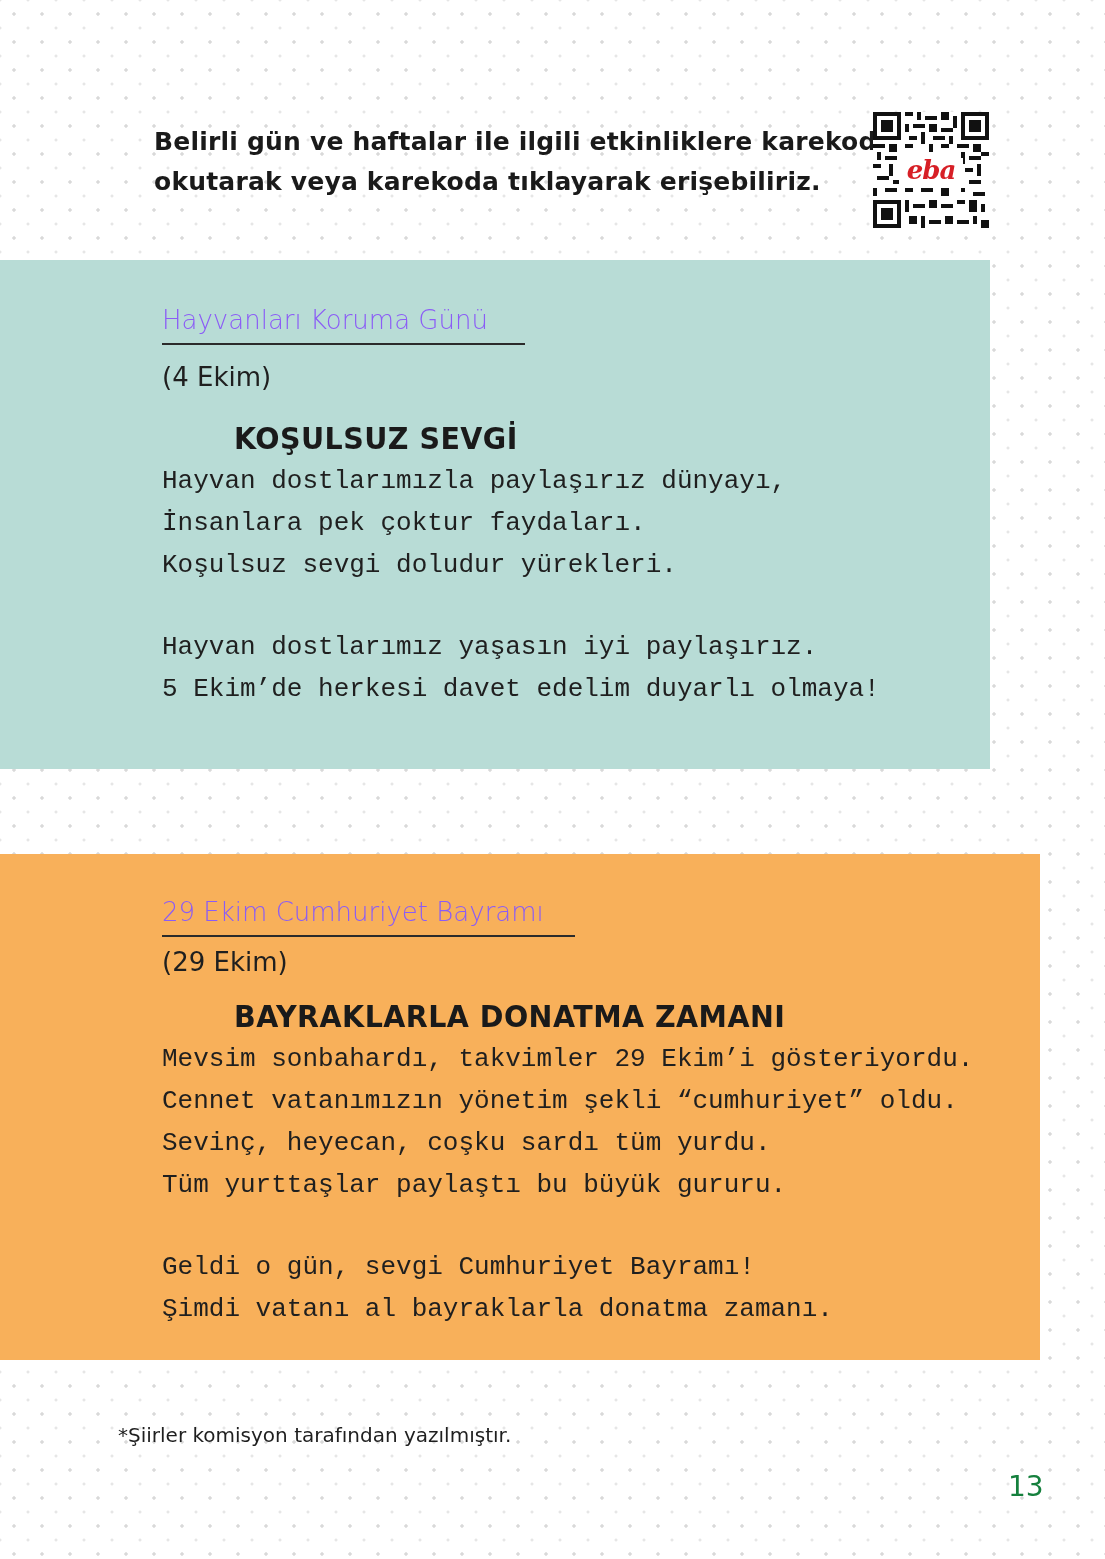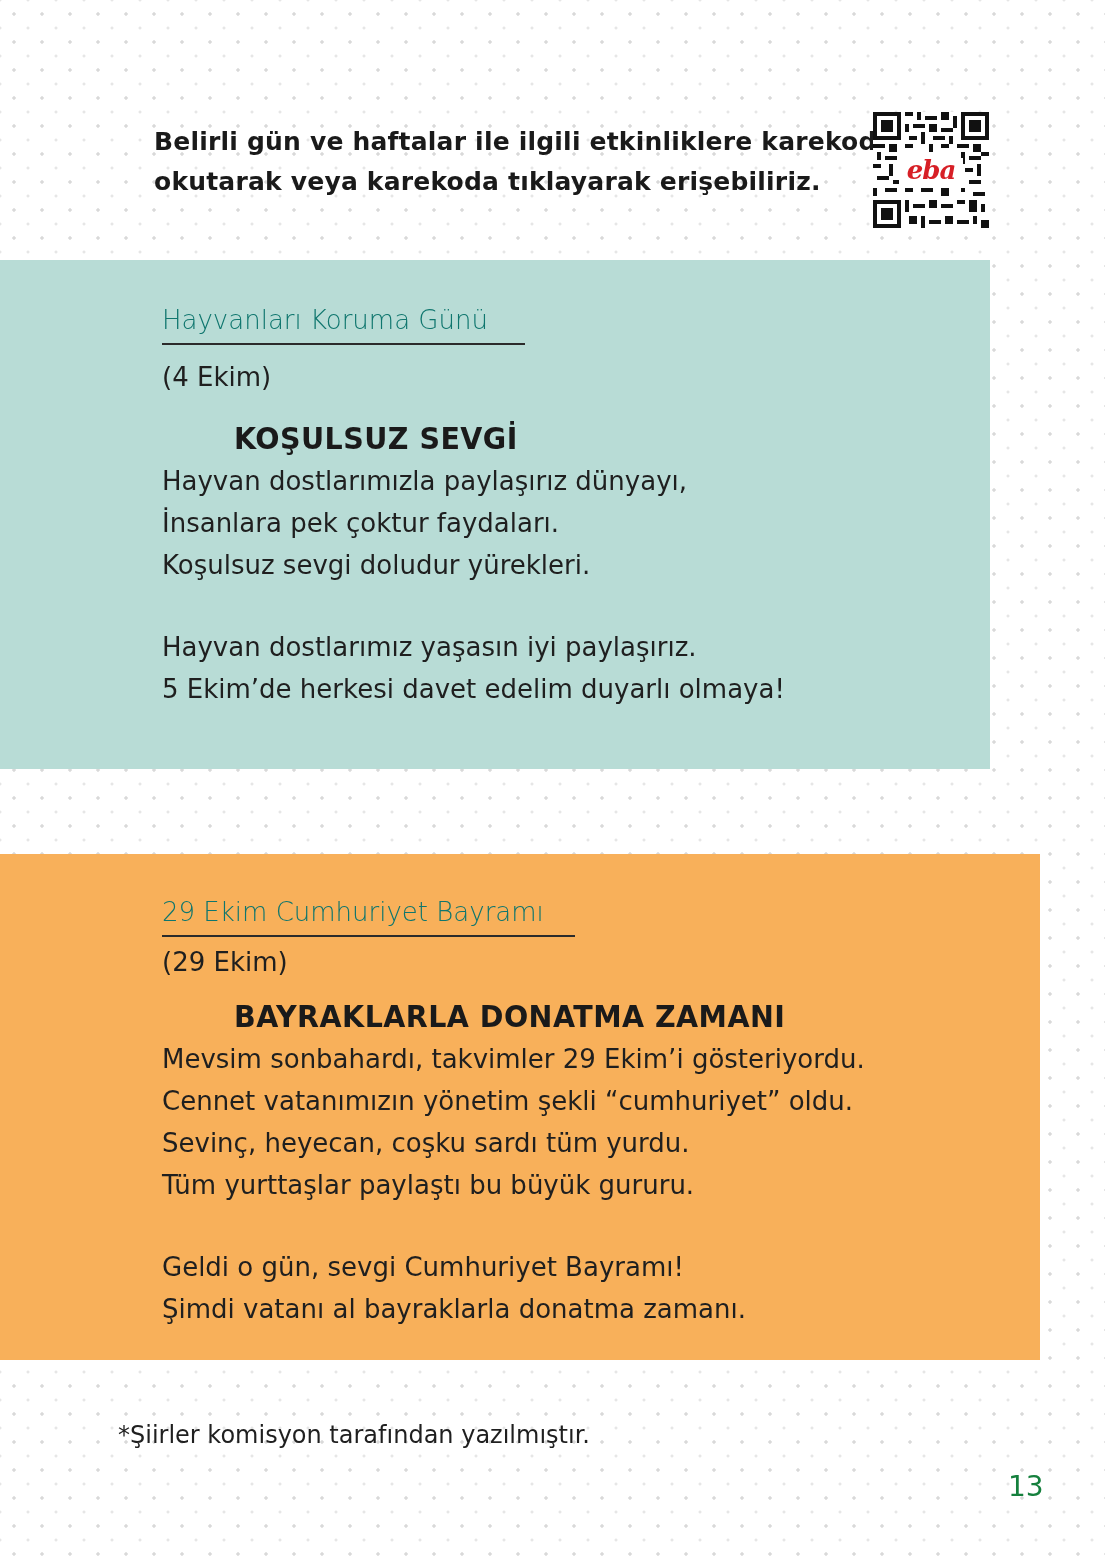--- a/index.html
+++ b/index.html
@@ -30,39 +30,40 @@
       background: #fff; color: #d71f26; font-family: "DejaVu Serif", serif;
       font-style: italic; font-weight: bold; font-size: 26px; line-height: 24px;
       text-align: center; letter-spacing: -1px;
     }
     .panel { position: absolute; left: 0; }
     .panel.teal { top: 260px; width: 990px; height: 509px; background: #b8dcd6; }
     .panel.orange { top: 854px; width: 1040px; height: 506px; background: #f8b05a; }
 
     .sec-title {
       position: absolute; left: 162px; font-size: 26px; line-height: 34px;
-      white-space: nowrap; color: #0f766e; font-weight: 300;
+      white-space: nowrap; color: #8b5cf6; font-weight: 300;
     }
     .sec-rule { position: absolute; left: 162px; height: 2px; background: #2b2b2b; }
     .sec-date {
       position: absolute; left: 162px; font-size: 26px; line-height: 34px; color: #1f1f1f;
       white-space: nowrap;
     }
     .poem-title {
       position: absolute; left: 234px; font-size: 31px; line-height: 40px;
       font-weight: bold; letter-spacing: 0.5px; color: #1a1a1a; white-space: nowrap;
       transform: scaleX(0.92); transform-origin: left center;
     }
     .poem {
       position: absolute; left: 162px; font-size: 26px; line-height: 42px; white-space: nowrap;
       color: #1f1f1f;
+      font-family: Liberation Mono, monospace;
     }
     .poem .gap { height: 40px; }
     .footnote {
-      position: absolute; left: 118px; top: 1418px; font-size: 24px; line-height: 34px;
+      position: absolute; left: 118px; top: 1418px; font-size: 20px; line-height: 34px;
       white-space: nowrap; color: #1f1f1f;
     }
     .page-num {
       position: absolute; left: 1008px; top: 1470px; font-size: 28px; line-height: 34px; color: #15803d;
     }
   </style>
 </head>
 <body>
 
 <div class="intro">

